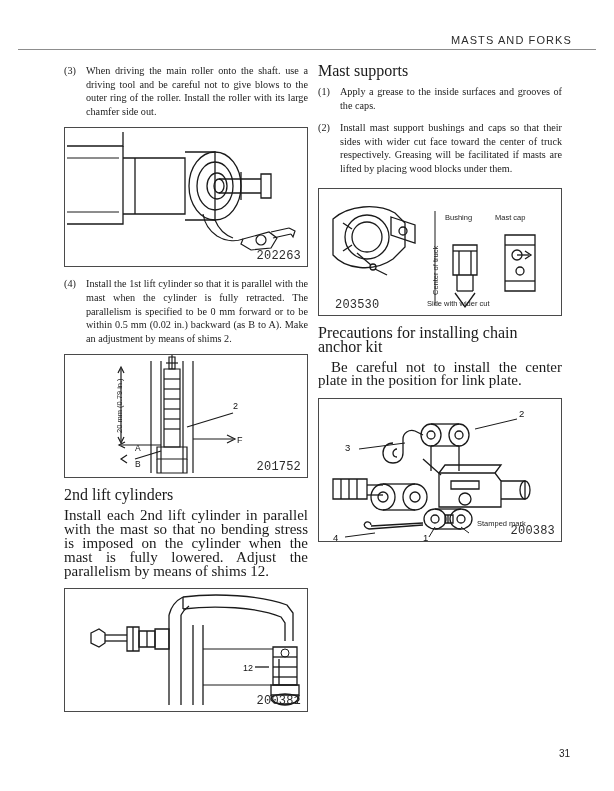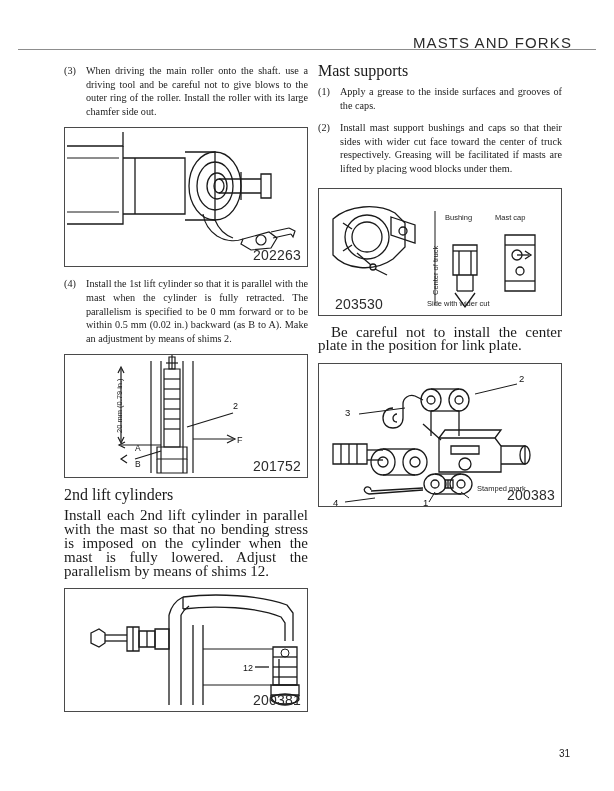--- a/index.html
+++ b/index.html
@@ -14,21 +14,21 @@
     background: #ffffff;
     font-family: "Liberation Serif", serif;
     color: #1a1a1a;
     overflow: hidden;
   }
   .header {
     position: absolute;
     top: 34px;
     right: 42px;
     font-family: "Liberation Sans", sans-serif;
-    font-size: 15px;
+    font-size: 11px;
     letter-spacing: 1.1px;
     color: #2b2b2b;
     font-weight: 500;
   }
   .rule-top {
     position: absolute;
     top: 49px;
     left: 18px;
     right: 18px;
     height: 1px;
@@ -87,22 +87,22 @@
     position: relative;
     border: 1px solid #4a4a4a;
     background: #fff;
     margin: 6px 0 10px 0;
     overflow: hidden;
   }
   .fignum {
     position: absolute;
     right: 6px;
     bottom: 3px;
-    font-family: Liberation Sans, sans-serif;
-    font-size: 14px;
+    font-family: Liberation Mono, monospace;
+    font-size: 12px;
     color: #2b2b2b;
     letter-spacing: .2px;
   }
   .figlabel {
     position: absolute;
     font-family: "Liberation Sans", sans-serif;
     font-size: 7.5px;
     color: #1f1f1f;
     white-space: nowrap;
   }
@@ -328,20 +328,21 @@
         </g>
       </svg>
       <div class="figlabel vert" style="left:112px; top:106px;">Center of truck</div>
       <div class="figlabel" style="left:126px; top:24px;">Bushing</div>
       <div class="figlabel" style="left:176px; top:24px;">Mast cap</div>
       <div class="figlabel" style="left:58px; top:92px;margin-top:32px;">Apply grease.</div>
       <div class="figlabel" style="left:108px; top:110px;">Side with wider cut</div>
       <div class="fignum" style="left:16px; right:auto;">203530</div>
     </div>
 
+    <div class="subhead" style="margin-top:8px;">Precautions for installing chain anchor kit</div>
     <div class="para indent">Be careful not to install the center plate in the position for link plate.</div>
 
     <div class="figbox" style="height:142px; margin-top:10px;">
       <svg width="242" height="142" viewBox="0 0 242 142">
         <g fill="none" stroke="#1a1a1a" stroke-width="1.3">
 
           <ellipse cx="112" cy="36" rx="10" ry="11"></ellipse>
           <ellipse cx="140" cy="36" rx="10" ry="11"></ellipse>
           <path d="M112 25 L140 25"></path>
           <path d="M112 47 L140 47"></path>

